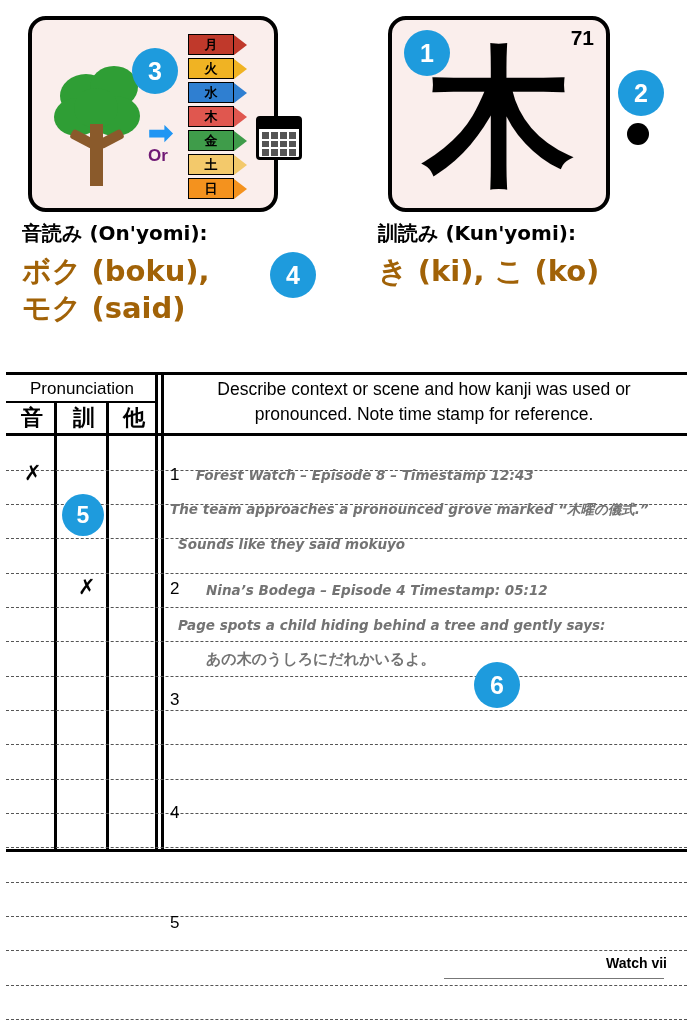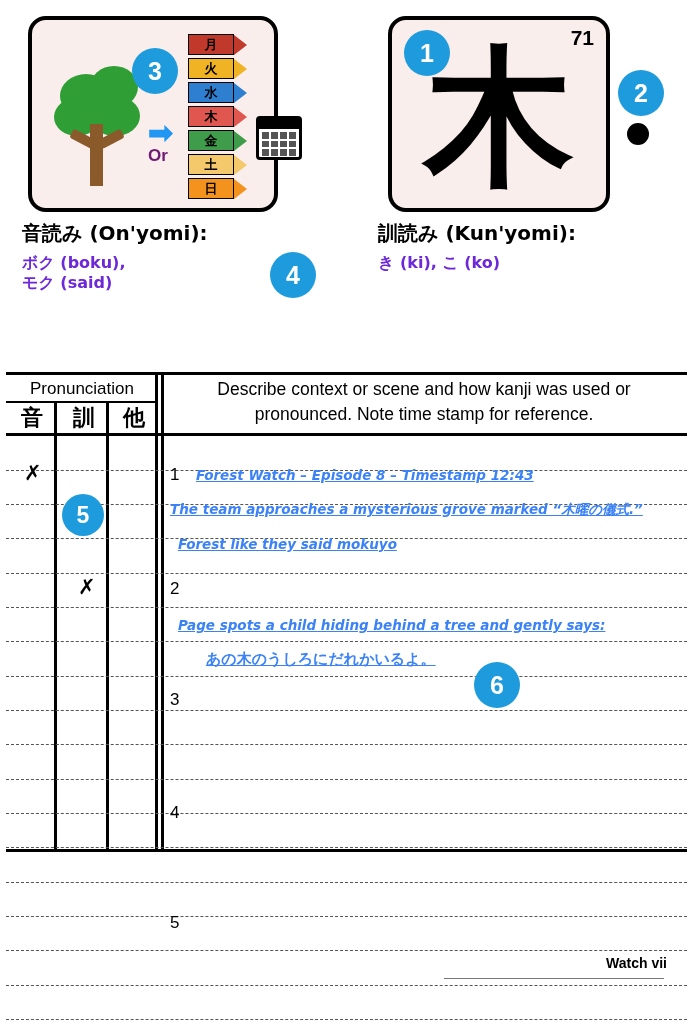--- a/index.html
+++ b/index.html
@@ -163,23 +163,23 @@
   #kunyomi-block { left: 378px; top: 220px; width: 300px; }
   .reading-label {
     font-family: "DejaVu Sans", sans-serif;
     font-size: 20px;
     font-weight: 700;
     color: #000;
     margin-bottom: 6px;
   }
   .reading-value {
     font-family: "DejaVu Sans", sans-serif;
-    font-size: 16px;
-    font-weight: 700;
-    color: #6d28d9;
+    font-size: 29px;
+    font-weight: 700;
+    color: #a16207;
     line-height: 1.26;
   }
 
   
   .badge {
     position: absolute;
     width: 46px; height: 46px;
     border-radius: 50%;
     background: #1e9bdd;
     color: #ffffff;
@@ -299,23 +299,22 @@
     font-size: 17px;
     color: #000;
     font-family: "Liberation Sans", sans-serif;
   }
   .entry-text {
     position: absolute;
     font-family: "DejaVu Sans", sans-serif;
     font-size: 13.5px;
     font-style: italic;
     font-weight: 700;
-    color: #3b82f6;
+    color: #737373;
     white-space: nowrap;
-    text-decoration: underline;
   }
   .entry-text.jp { font-style: normal; margin-left: 28px; }
   .xmark {
     position: absolute;
     font-family: "DejaVu Sans", sans-serif;
     font-size: 21px;
     font-weight: 700;
     font-style: italic;
     color: #000;
   }
@@ -462,25 +461,26 @@
       <div class="rowline" style="top:446px"></div>
       <div class="rowline" style="top:480px"></div>
       <div class="rowline" style="top:514px"></div>
       <div class="rowline" style="top:549px"></div>
       <div class="rowline" style="top:583px"></div>
     </div>
 
     <div class="xmark" style="left:18px; top:86px;">✗</div>
     <div class="entry-num" style="left:164px; top:90px;">1</div>
     <div class="entry-text" style="left:190px; top:92px;">Forest Watch – Episode 8 – Timestamp 12:43</div>
-    <div class="entry-text" style="left:164px; top:126px;">The team approaches a mysterious grove marked “木曜の儀式.”</div>
-    <div class="entry-text" style="left:172px; top:161px;">Forest like they said mokuyo</div>
+    <div class="entry-text" style="left:164px; top:126px;">The team approaches a pronounced grove marked “木曜の儀式.”</div>
+    <div class="entry-text" style="left:172px; top:161px;">Sounds like they said mokuyo</div>
 
     <div class="xmark" style="left:72px; top:200px;">✗</div>
     <div class="entry-num" style="left:164px; top:204px;">2</div>
+    <div class="entry-text" style="left:200px; top:207px;">Nina’s Bodega – Episode 4 Timestamp: 05:12</div>
     <div class="entry-text" style="left:172px; top:242px;">Page spots a child hiding behind a tree and gently says:</div>
     <div class="entry-text jp" style="left:172px; top:275px; font-size:15px;">あの木のうしろにだれかいるよ。</div>
 
     <div class="entry-num" style="left:164px; top:315px;">3</div>
     <div class="entry-num" style="left:164px; top:428px;">4</div>
     <div class="entry-num" style="left:164px; top:538px;">5</div>
 
   </div>
 
   <div class="badge" id="badge-5">5</div>

